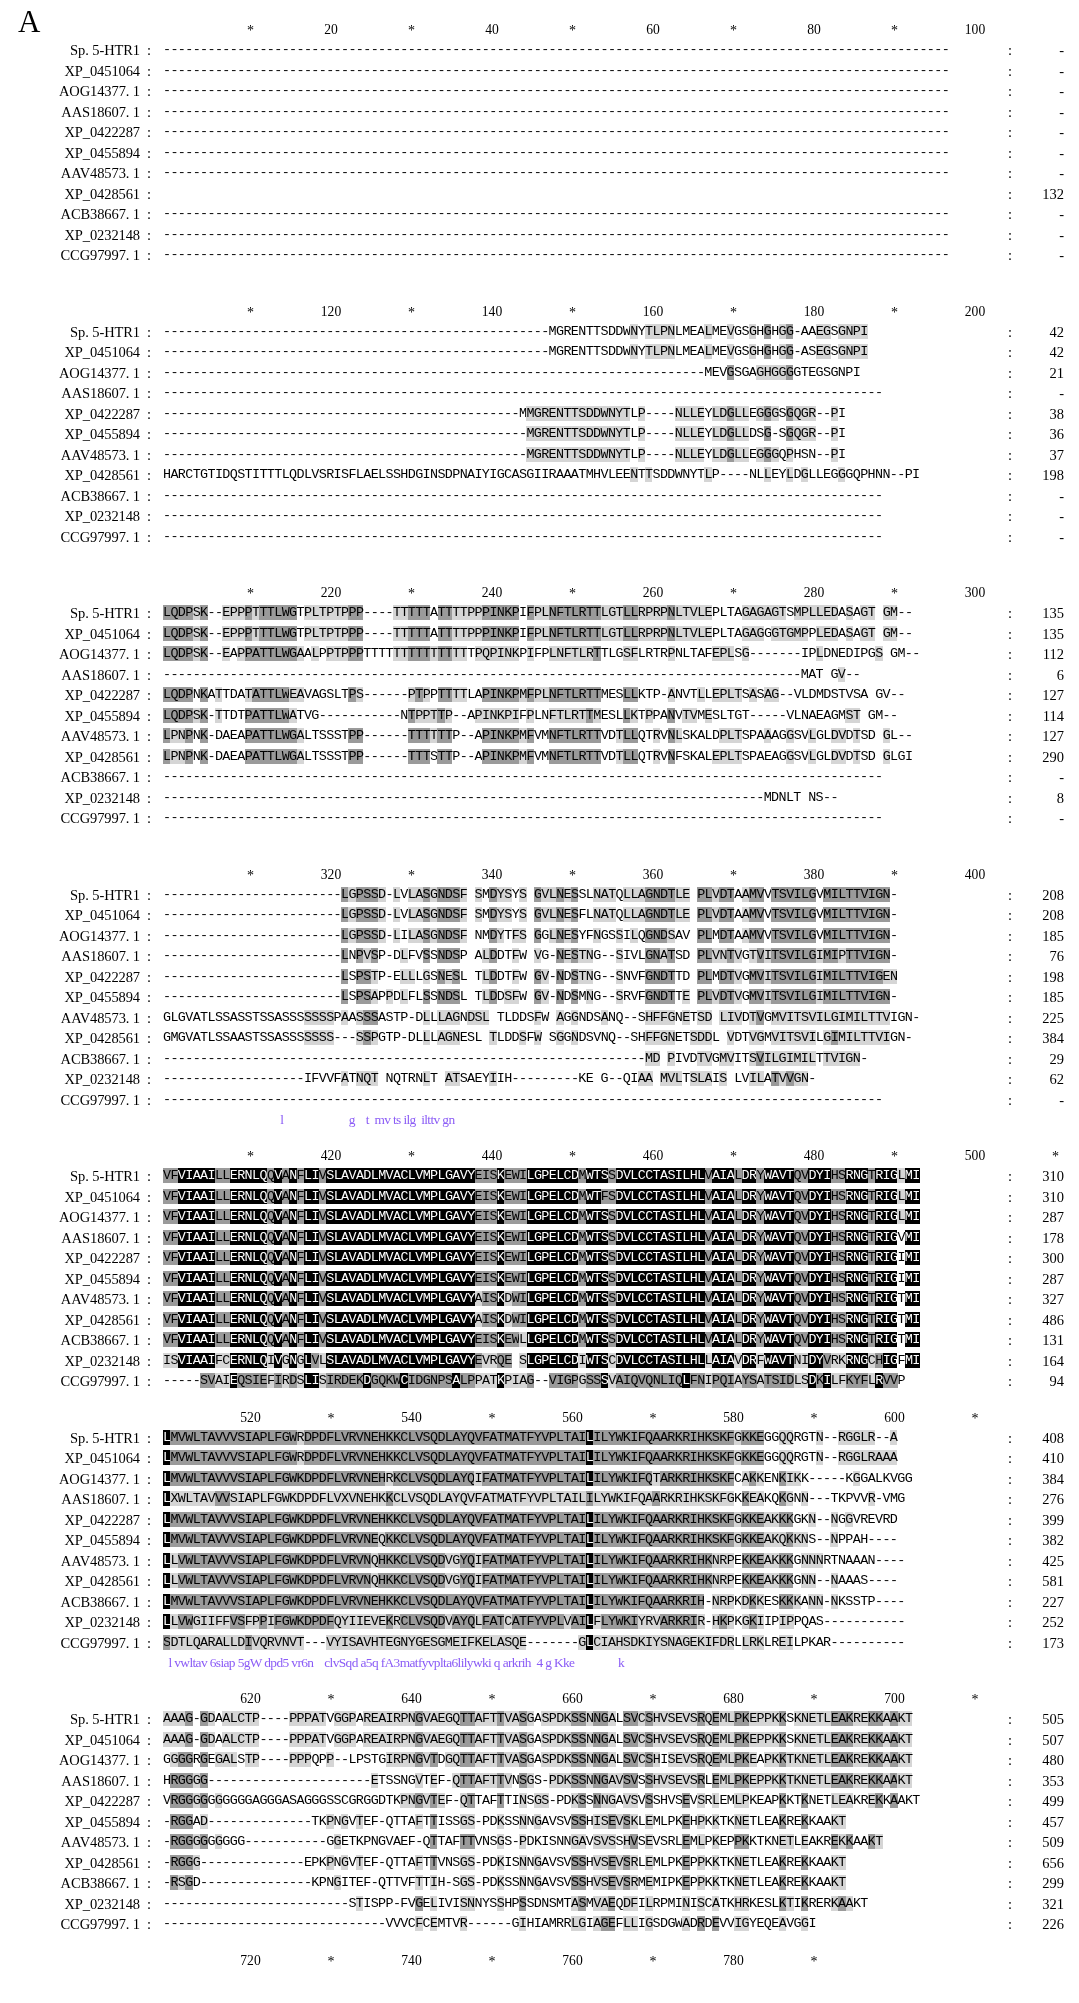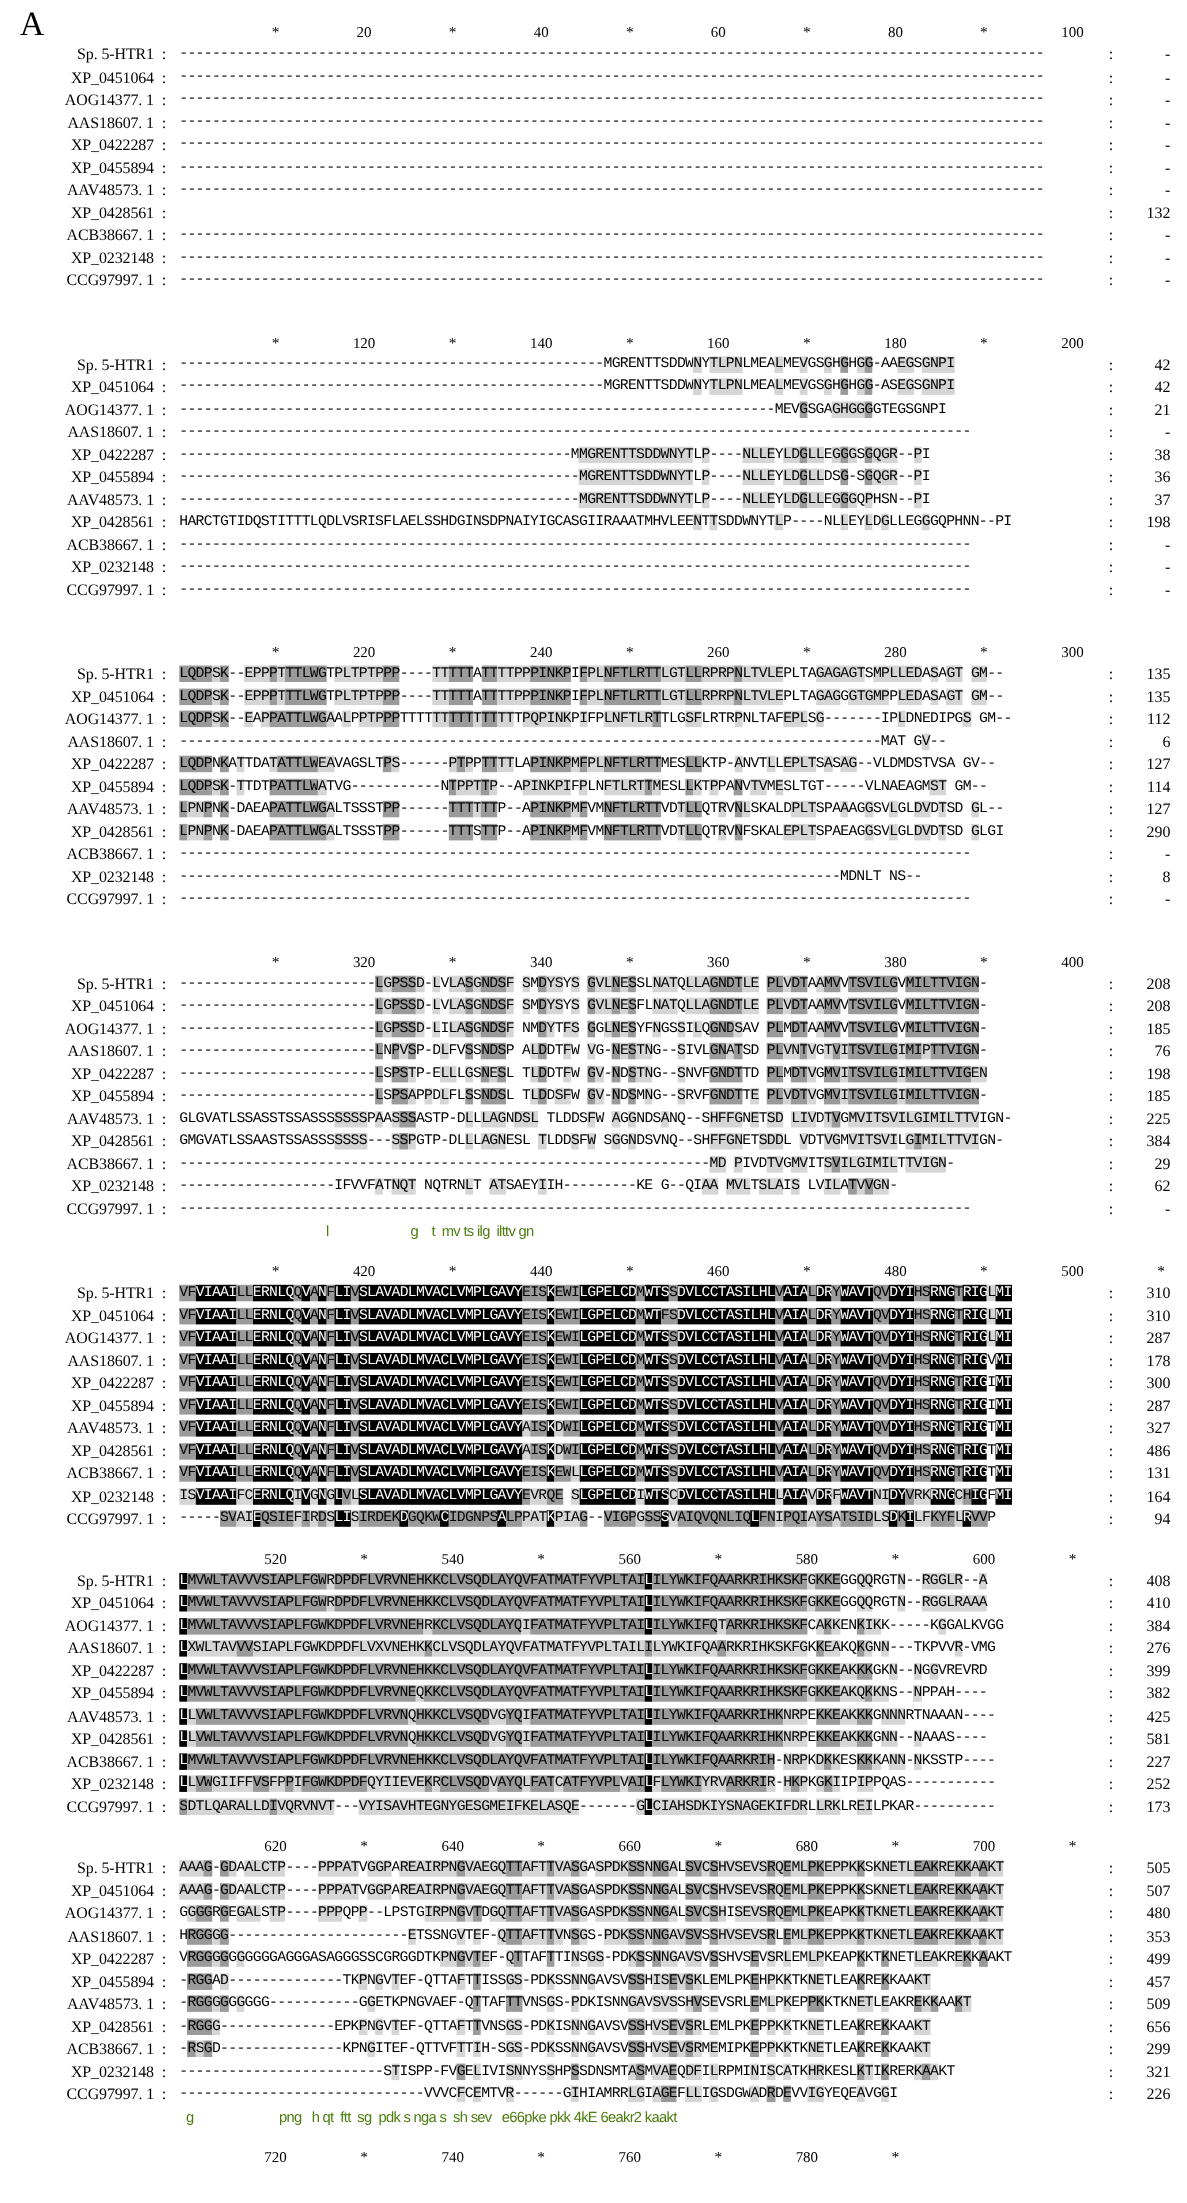--- a/index.html
+++ b/index.html
@@ -127,26 +127,26 @@
 
   .consensus-row {
     height: 20px;
     position: relative;
     white-space: pre;
   }
   .consensus-body {
     position: absolute;
     left: 163px;
     top: 0;
-    font-family: Liberation Sans, sans-serif;
+    font-family: Liberation Serif, serif;
     font-size: 13.4px;
     line-height: 20px;
     letter-spacing: -0.62px;
     white-space: pre;
-    color: #4d7c0f;
+    color: #8b5cf6;
   }
 </style>
 </head>
 <body>
 
 <div id="panel-label">A</div>
 
 <div class="alignment" id="alignment-root" style="top: 22px;">
     <div class="block">
       <div class="ruler-row"><div class="ruler-inner"><span class="tick star" style="left: 80.5px;">*</span><span class="tick" style="left: 161px;">20</span><span class="tick star" style="left: 241.5px;">*</span><span class="tick" style="left: 322px;">40</span><span class="tick star" style="left: 402.5px;">*</span><span class="tick" style="left: 483px;">60</span><span class="tick star" style="left: 563.5px;">*</span><span class="tick" style="left: 644px;">80</span><span class="tick star" style="left: 724.5px;">*</span><span class="tick" style="left: 805px;">100</span></div></div>
@@ -228,32 +228,32 @@
       <div class="seq-row"><div class="seq-name">XP_0451064</div><div class="colon-l">:</div><div class="seq-body"><span class="sh3">L</span><span class="sh2">MVWLTAVVVSIAPLFGW</span><span class="sh1">R</span><span class="sh2">DPDFLVRVNEHKKCLVSQDLAYQVFATMATFYVPLTAI</span><span class="sh3">L</span><span class="sh2">ILYWKIFQAARKRIHKSKF</span><span class="sh1">G</span><span class="sh2">KKE</span><span class="sh0">GG</span><span class="sh1">QQ</span><span class="sh0">RGT</span><span class="sh1">N</span><span class="sh0">--</span><span class="sh1">RGGLRAAA</span></div><div class="colon-r">:</div><div class="seq-num">410</div></div>
       <div class="seq-row"><div class="seq-name">AOG14377. 1</div><div class="colon-l">:</div><div class="seq-body"><span class="sh3">L</span><span class="sh2">MVWLTAVVVSIAPLFGWKDPDFLVRVNEH</span><span class="sh1">R</span><span class="sh2">KCLVSQDLAYQ</span><span class="sh1">I</span><span class="sh2">FATMATFYVPLTAI</span><span class="sh3">L</span><span class="sh2">ILYWKIFQ</span><span class="sh1">T</span><span class="sh2">ARKRIHKSKF</span><span class="sh0">C</span><span class="sh1">A</span><span class="sh2">K</span><span class="sh1">K</span><span class="sh0">EN</span><span class="sh2">K</span><span class="sh1">IK</span><span class="sh0">K-----K</span><span class="sh1">G</span><span class="sh0">GALKVGG</span></div><div class="colon-r">:</div><div class="seq-num">384</div></div>
       <div class="seq-row"><div class="seq-name">AAS18607. 1</div><div class="colon-l">:</div><div class="seq-body"><span class="sh3">L</span><span class="sh1">XWLTAV</span><span class="sh2">VV</span><span class="sh1">SIAPLFGWKDPDFLVXVNEHK</span><span class="sh2">K</span><span class="sh1">CLVSQDLAYQVFATMATFYVPLTAIL</span><span class="sh2">I</span><span class="sh1">LYWKIFQA</span><span class="sh2">A</span><span class="sh1">RKRIHKSKFG</span><span class="sh0">K</span><span class="sh2">K</span><span class="sh1">EA</span><span class="sh0">KQ</span><span class="sh2">K</span><span class="sh1">G</span><span class="sh0">N</span><span class="sh1">N</span><span class="sh0">---TKPVV</span><span class="sh1">R</span><span class="sh0">-VMG</span></div><div class="colon-r">:</div><div class="seq-num">276</div></div>
       <div class="seq-row"><div class="seq-name">XP_0422287</div><div class="colon-l">:</div><div class="seq-body"><span class="sh3">L</span><span class="sh2">MVWLTAVVVSIAPLFGWKDPDFLVRVNEHKKCLVSQDLAYQVFATMATFYVPLTAI</span><span class="sh3">L</span><span class="sh2">ILYWKIFQAARKRIHKSKF</span><span class="sh1">G</span><span class="sh2">KKE</span><span class="sh1">AK</span><span class="sh2">KK</span><span class="sh0">GK</span><span class="sh1">N</span><span class="sh0">--</span><span class="sh1">N</span><span class="sh0">G</span><span class="sh1">G</span><span class="sh0">VREVRD</span></div><div class="colon-r">:</div><div class="seq-num">399</div></div>
       <div class="seq-row"><div class="seq-name">XP_0455894</div><div class="colon-l">:</div><div class="seq-body"><span class="sh3">L</span><span class="sh2">MVWLTAVVVSIAPLFGWKDPDFLVRVNE</span><span class="sh1">Q</span><span class="sh2">KKCLVSQDLAYQVFATMATFYVPLTAI</span><span class="sh3">L</span><span class="sh2">ILYWKIFQAARKRIHKSKF</span><span class="sh1">G</span><span class="sh2">KKE</span><span class="sh1">AKQ</span><span class="sh2">K</span><span class="sh1">KN</span><span class="sh0">S--</span><span class="sh1">N</span><span class="sh0">PPAH----</span></div><div class="colon-r">:</div><div class="seq-num">382</div></div>
       <div class="seq-row"><div class="seq-name">AAV48573. 1</div><div class="colon-l">:</div><div class="seq-body"><span class="sh3">L</span><span class="sh1">L</span><span class="sh2">VWLTAVVVSIAPLFGWKDPDFLVRVN</span><span class="sh1">Q</span><span class="sh2">HKKCLVSQD</span><span class="sh1">VG</span><span class="sh2">YQ</span><span class="sh1">I</span><span class="sh2">FATMATFYVPLTAI</span><span class="sh3">L</span><span class="sh2">ILYWKIFQAARKRIHK</span><span class="sh1">NRP</span><span class="sh0">E</span><span class="sh2">KKE</span><span class="sh1">AK</span><span class="sh2">KK</span><span class="sh0">G</span><span class="sh1">NNN</span><span class="sh0">RTNAAAN----</span></div><div class="colon-r">:</div><div class="seq-num">425</div></div>
       <div class="seq-row"><div class="seq-name">XP_0428561</div><div class="colon-l">:</div><div class="seq-body"><span class="sh3">L</span><span class="sh1">L</span><span class="sh2">VWLTAVVVSIAPLFGWKDPDFLVRVN</span><span class="sh1">Q</span><span class="sh2">HKKCLVSQD</span><span class="sh1">VG</span><span class="sh2">YQ</span><span class="sh1">I</span><span class="sh2">FATMATFYVPLTAI</span><span class="sh3">L</span><span class="sh2">ILYWKIFQAARKRIHK</span><span class="sh1">NRP</span><span class="sh0">E</span><span class="sh2">KKE</span><span class="sh1">AK</span><span class="sh2">KK</span><span class="sh0">G</span><span class="sh1">NN</span><span class="sh0">--</span><span class="sh1">N</span><span class="sh0">AAAS----</span></div><div class="colon-r">:</div><div class="seq-num">581</div></div>
       <div class="seq-row"><div class="seq-name">ACB38667. 1</div><div class="colon-l">:</div><div class="seq-body"><span class="sh3">L</span><span class="sh2">MVWLTAVVVSIAPLFGWKDPDFLVRVNEHKKCLVSQDLAYQVFATMATFYVPLTAI</span><span class="sh3">L</span><span class="sh2">ILYWKIFQAARKRIH</span><span class="sh0">-</span><span class="sh1">NRP</span><span class="sh0">K</span><span class="sh1">D</span><span class="sh2">K</span><span class="sh1">K</span><span class="sh0">ES</span><span class="sh2">KK</span><span class="sh1">K</span><span class="sh0">A</span><span class="sh1">NN</span><span class="sh0">-</span><span class="sh1">N</span><span class="sh0">KSSTP----</span></div><div class="colon-r">:</div><div class="seq-num">227</div></div>
       <div class="seq-row"><div class="seq-name">XP_0232148</div><div class="colon-l">:</div><div class="seq-body"><span class="sh3">L</span><span class="sh1">L</span><span class="sh2">VW</span><span class="sh1">GIIFF</span><span class="sh2">VS</span><span class="sh1">FP</span><span class="sh2">P</span><span class="sh1">I</span><span class="sh2">FGWKDPDF</span><span class="sh1">QYIIEVE</span><span class="sh2">K</span><span class="sh1">R</span><span class="sh2">CLVSQD</span><span class="sh1">V</span><span class="sh2">AYQ</span><span class="sh1">L</span><span class="sh2">FAT</span><span class="sh1">C</span><span class="sh2">ATFYVPL</span><span class="sh1">V</span><span class="sh2">AI</span><span class="sh3">L</span><span class="sh1">F</span><span class="sh2">LYWKI</span><span class="sh1">YRV</span><span class="sh2">ARKRI</span><span class="sh1">R</span><span class="sh0">-</span><span class="sh1">H</span><span class="sh2">K</span><span class="sh1">P</span><span class="sh0">K</span><span class="sh1">G</span><span class="sh2">K</span><span class="sh1">I</span><span class="sh0">IP</span><span class="sh1">IP</span><span class="sh0">PQAS-----------</span></div><div class="colon-r">:</div><div class="seq-num">252</div></div>
       <div class="seq-row"><div class="seq-name">CCG97997. 1</div><div class="colon-l">:</div><div class="seq-body"><span class="sh2">S</span><span class="sh1">DTLQARALLD</span><span class="sh2">I</span><span class="sh1">VQRVNVT</span><span class="sh0">---</span><span class="sh1">VYISAVHTEGNYGESGMEIFKELASQE</span><span class="sh0">-------</span><span class="sh1">G</span><span class="sh3">L</span><span class="sh1">CIAHSDKIYSNAGEKIFDR</span><span class="sh0">L</span><span class="sh1">LRK</span><span class="sh0">LR</span><span class="sh1">EI</span><span class="sh0">LPKAR----------</span></div><div class="colon-r">:</div><div class="seq-num">173</div></div>
+      <div class="consensus-row"><div class="consensus-body">  l vwltav 6siap 5gW dpd5 vr6n    clvSqd a5q fA3matfyvplta6lilywki q arkrih  4 g Kke                k</div></div>
     </div>
     <div class="block">
       <div class="ruler-row"><div class="ruler-inner"><span class="tick" style="left: 80.5px;">620</span><span class="tick star" style="left: 161px;">*</span><span class="tick" style="left: 241.5px;">640</span><span class="tick star" style="left: 322px;">*</span><span class="tick" style="left: 402.5px;">660</span><span class="tick star" style="left: 483px;">*</span><span class="tick" style="left: 563.5px;">680</span><span class="tick star" style="left: 644px;">*</span><span class="tick" style="left: 724.5px;">700</span><span class="tick star" style="left: 805px;">*</span></div></div>
       <div class="seq-row"><div class="seq-name">Sp. 5-HTR1</div><div class="colon-l">:</div><div class="seq-body"><span class="sh1">AAA</span><span class="sh2">G</span><span class="sh0">-</span><span class="sh2">G</span><span class="sh1">D</span><span class="sh0">A</span><span class="sh1">ALCTP</span><span class="sh0">----</span><span class="sh1">PPPAT</span><span class="sh0">V</span><span class="sh1">GGP</span><span class="sh0">A</span><span class="sh1">REAIRPN</span><span class="sh2">G</span><span class="sh1">VAEGQ</span><span class="sh2">TT</span><span class="sh1">AFT</span><span class="sh2">T</span><span class="sh1">VA</span><span class="sh2">S</span><span class="sh1">G</span><span class="sh0">A</span><span class="sh1">SPDK</span><span class="sh2">SS</span><span class="sh1">N</span><span class="sh2">NG</span><span class="sh1">A</span><span class="sh0">L</span><span class="sh2">SV</span><span class="sh1">C</span><span class="sh2">S</span><span class="sh1">HVSEVS</span><span class="sh2">R</span><span class="sh1">Q</span><span class="sh2">E</span><span class="sh1">ML</span><span class="sh2">PK</span><span class="sh1">EPPK</span><span class="sh2">K</span><span class="sh0">S</span><span class="sh1">KNETL</span><span class="sh2">EAK</span><span class="sh1">RE</span><span class="sh2">KK</span><span class="sh1">A</span><span class="sh2">A</span><span class="sh1">KT</span></div><div class="colon-r">:</div><div class="seq-num">505</div></div>
       <div class="seq-row"><div class="seq-name">XP_0451064</div><div class="colon-l">:</div><div class="seq-body"><span class="sh1">AAA</span><span class="sh2">G</span><span class="sh0">-</span><span class="sh2">G</span><span class="sh1">D</span><span class="sh0">A</span><span class="sh1">ALCTP</span><span class="sh0">----</span><span class="sh1">PPPAT</span><span class="sh0">V</span><span class="sh1">GGP</span><span class="sh0">A</span><span class="sh1">REAIRPN</span><span class="sh2">G</span><span class="sh1">VAEGQ</span><span class="sh2">TT</span><span class="sh1">AFT</span><span class="sh2">T</span><span class="sh1">VA</span><span class="sh2">S</span><span class="sh1">G</span><span class="sh0">A</span><span class="sh1">SPDK</span><span class="sh2">SS</span><span class="sh1">N</span><span class="sh2">NG</span><span class="sh1">A</span><span class="sh0">L</span><span class="sh2">SV</span><span class="sh1">C</span><span class="sh2">S</span><span class="sh1">HVSEVS</span><span class="sh2">R</span><span class="sh1">Q</span><span class="sh2">E</span><span class="sh1">ML</span><span class="sh2">PK</span><span class="sh1">EPPK</span><span class="sh2">K</span><span class="sh0">S</span><span class="sh1">KNETL</span><span class="sh2">EAK</span><span class="sh1">RE</span><span class="sh2">KK</span><span class="sh1">A</span><span class="sh2">A</span><span class="sh1">KT</span></div><div class="colon-r">:</div><div class="seq-num">507</div></div>
       <div class="seq-row"><div class="seq-name">AOG14377. 1</div><div class="colon-l">:</div><div class="seq-body"><span class="sh0">G</span><span class="sh1">G</span><span class="sh2">GG</span><span class="sh0">R</span><span class="sh2">G</span><span class="sh0">E</span><span class="sh1">GAL</span><span class="sh0">S</span><span class="sh1">TP</span><span class="sh0">----</span><span class="sh1">PPP</span><span class="sh0">QP</span><span class="sh1">P</span><span class="sh0">--LPSTG</span><span class="sh1">IRPN</span><span class="sh2">G</span><span class="sh1">V</span><span class="sh2">T</span><span class="sh0">D</span><span class="sh1">GQ</span><span class="sh2">TT</span><span class="sh1">AFT</span><span class="sh2">T</span><span class="sh1">VA</span><span class="sh2">S</span><span class="sh1">G</span><span class="sh0">A</span><span class="sh1">SPDK</span><span class="sh2">SS</span><span class="sh1">N</span><span class="sh2">NG</span><span class="sh1">A</span><span class="sh0">L</span><span class="sh2">SV</span><span class="sh1">C</span><span class="sh2">S</span><span class="sh1">H</span><span class="sh0">I</span><span class="sh1">SEVS</span><span class="sh2">R</span><span class="sh1">Q</span><span class="sh2">E</span><span class="sh1">ML</span><span class="sh2">PK</span><span class="sh1">E</span><span class="sh0">A</span><span class="sh1">PK</span><span class="sh2">K</span><span class="sh1">TKNETL</span><span class="sh2">EAK</span><span class="sh1">RE</span><span class="sh2">KK</span><span class="sh1">A</span><span class="sh2">A</span><span class="sh1">KT</span></div><div class="colon-r">:</div><div class="seq-num">480</div></div>
       <div class="seq-row"><div class="seq-name">AAS18607. 1</div><div class="colon-l">:</div><div class="seq-body"><span class="sh0">H</span><span class="sh2">RGG</span><span class="sh1">G</span><span class="sh2">G</span><span class="sh0">----------------------</span><span class="sh1">E</span><span class="sh0">TSSNG</span><span class="sh1">V</span><span class="sh0">T</span><span class="sh1">E</span><span class="sh0">F-</span><span class="sh1">Q</span><span class="sh2">TT</span><span class="sh1">AFT</span><span class="sh2">T</span><span class="sh1">V</span><span class="sh0">N</span><span class="sh2">S</span><span class="sh1">G</span><span class="sh0">S-</span><span class="sh1">PDK</span><span class="sh2">SS</span><span class="sh1">N</span><span class="sh2">NG</span><span class="sh1">AV</span><span class="sh2">SV</span><span class="sh0">S</span><span class="sh2">S</span><span class="sh1">HVSEVS</span><span class="sh2">R</span><span class="sh0">L</span><span class="sh2">E</span><span class="sh1">ML</span><span class="sh2">PK</span><span class="sh1">EPPK</span><span class="sh2">K</span><span class="sh1">TKNETL</span><span class="sh2">EAK</span><span class="sh1">RE</span><span class="sh2">KK</span><span class="sh1">A</span><span class="sh2">A</span><span class="sh1">KT</span></div><div class="colon-r">:</div><div class="seq-num">353</div></div>
       <div class="seq-row"><div class="seq-name">XP_0422287</div><div class="colon-l">:</div><div class="seq-body"><span class="sh0">V</span><span class="sh2">RGG</span><span class="sh1">G</span><span class="sh2">G</span><span class="sh0">G</span><span class="sh1">G</span><span class="sh0">GGGGAGGGASAGGGSSCGRGGDTK</span><span class="sh1">PN</span><span class="sh2">G</span><span class="sh1">V</span><span class="sh2">T</span><span class="sh1">E</span><span class="sh0">F-</span><span class="sh1">Q</span><span class="sh2">T</span><span class="sh0">TAF</span><span class="sh2">T</span><span class="sh0">TI</span><span class="sh1">N</span><span class="sh0">S</span><span class="sh1">GS</span><span class="sh0">-PD</span><span class="sh1">K</span><span class="sh2">S</span><span class="sh0">S</span><span class="sh2">N</span><span class="sh1">NG</span><span class="sh0">A</span><span class="sh1">VS</span><span class="sh0">V</span><span class="sh2">S</span><span class="sh0">SHVS</span><span class="sh2">E</span><span class="sh0">V</span><span class="sh1">S</span><span class="sh0">R</span><span class="sh1">L</span><span class="sh0">EM</span><span class="sh1">LP</span><span class="sh0">KEAP</span><span class="sh2">K</span><span class="sh0">KT</span><span class="sh2">K</span><span class="sh0">NET</span><span class="sh1">LEA</span><span class="sh0">KR</span><span class="sh1">E</span><span class="sh2">K</span><span class="sh0">K</span><span class="sh2">A</span><span class="sh0">AKT</span></div><div class="colon-r">:</div><div class="seq-num">499</div></div>
       <div class="seq-row"><div class="seq-name">XP_0455894</div><div class="colon-l">:</div><div class="seq-body"><span class="sh0">-</span><span class="sh2">RGG</span><span class="sh0">A</span><span class="sh1">D</span><span class="sh0">--------------TK</span><span class="sh1">P</span><span class="sh0">N</span><span class="sh1">G</span><span class="sh0">V</span><span class="sh1">T</span><span class="sh0">EF-QTTA</span><span class="sh1">F</span><span class="sh0">T</span><span class="sh2">T</span><span class="sh0">ISS</span><span class="sh1">GS</span><span class="sh0">-PD</span><span class="sh1">K</span><span class="sh0">SS</span><span class="sh1">N</span><span class="sh0">N</span><span class="sh1">G</span><span class="sh0">AVSV</span><span class="sh2">SS</span><span class="sh0">H</span><span class="sh1">IS</span><span class="sh2">E</span><span class="sh1">V</span><span class="sh2">S</span><span class="sh1">K</span><span class="sh0">L</span><span class="sh1">E</span><span class="sh0">MLPK</span><span class="sh2">E</span><span class="sh0">H</span><span class="sh1">P</span><span class="sh0">K</span><span class="sh1">K</span><span class="sh0">TK</span><span class="sh1">NE</span><span class="sh0">TLEA</span><span class="sh2">K</span><span class="sh0">RE</span><span class="sh2">K</span><span class="sh0">KAA</span><span class="sh1">KT</span></div><div class="colon-r">:</div><div class="seq-num">457</div></div>
       <div class="seq-row"><div class="seq-name">AAV48573. 1</div><div class="colon-l">:</div><div class="seq-body"><span class="sh0">-</span><span class="sh2">RGG</span><span class="sh1">G</span><span class="sh2">G</span><span class="sh0">G</span><span class="sh1">G</span><span class="sh0">GGG-----------G</span><span class="sh1">G</span><span class="sh0">ETKPNGVAEF-Q</span><span class="sh2">T</span><span class="sh0">TAF</span><span class="sh2">TT</span><span class="sh0">VNS</span><span class="sh1">G</span><span class="sh0">S-</span><span class="sh1">P</span><span class="sh0">DKISNN</span><span class="sh1">GA</span><span class="sh0">V</span><span class="sh1">SVS</span><span class="sh0">S</span><span class="sh1">H</span><span class="sh2">V</span><span class="sh0">S</span><span class="sh1">E</span><span class="sh0">VSRL</span><span class="sh2">E</span><span class="sh0">M</span><span class="sh1">L</span><span class="sh0">P</span><span class="sh1">K</span><span class="sh0">EP</span><span class="sh2">PK</span><span class="sh0">KTKN</span><span class="sh1">ET</span><span class="sh0">L</span><span class="sh1">E</span><span class="sh0">AKR</span><span class="sh2">E</span><span class="sh1">K</span><span class="sh2">K</span><span class="sh0">AA</span><span class="sh2">K</span><span class="sh1">T</span></div><div class="colon-r">:</div><div class="seq-num">509</div></div>
       <div class="seq-row"><div class="seq-name">XP_0428561</div><div class="colon-l">:</div><div class="seq-body"><span class="sh0">-</span><span class="sh2">RGG</span><span class="sh1">G</span><span class="sh0">--------------EPK</span><span class="sh1">P</span><span class="sh0">N</span><span class="sh1">G</span><span class="sh0">V</span><span class="sh1">T</span><span class="sh0">EF-QTTA</span><span class="sh1">F</span><span class="sh0">T</span><span class="sh2">T</span><span class="sh0">VNS</span><span class="sh1">GS</span><span class="sh0">-PD</span><span class="sh1">K</span><span class="sh0">IS</span><span class="sh1">N</span><span class="sh0">N</span><span class="sh1">G</span><span class="sh0">AVSV</span><span class="sh2">SS</span><span class="sh0">H</span><span class="sh1">VS</span><span class="sh2">E</span><span class="sh1">V</span><span class="sh2">S</span><span class="sh1">R</span><span class="sh0">L</span><span class="sh1">E</span><span class="sh0">MLPK</span><span class="sh2">E</span><span class="sh0">P</span><span class="sh1">P</span><span class="sh0">K</span><span class="sh1">K</span><span class="sh0">TK</span><span class="sh1">NE</span><span class="sh0">TLEA</span><span class="sh2">K</span><span class="sh0">RE</span><span class="sh2">K</span><span class="sh0">KAA</span><span class="sh1">KT</span></div><div class="colon-r">:</div><div class="seq-num">656</div></div>
       <div class="seq-row"><div class="seq-name">ACB38667. 1</div><div class="colon-l">:</div><div class="seq-body"><span class="sh0">-</span><span class="sh2">R</span><span class="sh1">S</span><span class="sh2">G</span><span class="sh0">D---------------KPN</span><span class="sh1">G</span><span class="sh0">ITEF-QTTVF</span><span class="sh1">T</span><span class="sh0">T</span><span class="sh1">I</span><span class="sh0">H-S</span><span class="sh1">GS</span><span class="sh0">-PD</span><span class="sh1">K</span><span class="sh0">SS</span><span class="sh1">N</span><span class="sh0">N</span><span class="sh1">G</span><span class="sh0">AVSV</span><span class="sh2">SS</span><span class="sh0">H</span><span class="sh1">VS</span><span class="sh2">E</span><span class="sh1">V</span><span class="sh2">S</span><span class="sh1">R</span><span class="sh0">M</span><span class="sh1">E</span><span class="sh0">MIPK</span><span class="sh2">E</span><span class="sh0">P</span><span class="sh1">P</span><span class="sh0">K</span><span class="sh1">K</span><span class="sh0">TK</span><span class="sh1">NE</span><span class="sh0">TLEA</span><span class="sh2">K</span><span class="sh0">RE</span><span class="sh2">K</span><span class="sh0">KAA</span><span class="sh1">KT</span></div><div class="colon-r">:</div><div class="seq-num">299</div></div>
       <div class="seq-row"><div class="seq-name">XP_0232148</div><div class="colon-l">:</div><div class="seq-body"><span class="sh0">-------------------------S</span><span class="sh1">T</span><span class="sh0">ISPP-FV</span><span class="sh2">G</span><span class="sh0">E</span><span class="sh1">L</span><span class="sh0">IVI</span><span class="sh1">SN</span><span class="sh0">NYS</span><span class="sh1">S</span><span class="sh0">HP</span><span class="sh2">S</span><span class="sh0">SDNSMT</span><span class="sh1">A</span><span class="sh2">S</span><span class="sh0">M</span><span class="sh1">VA</span><span class="sh2">E</span><span class="sh0">Q</span><span class="sh1">DF</span><span class="sh0">I</span><span class="sh1">L</span><span class="sh0">RPMI</span><span class="sh1">N</span><span class="sh0">I</span><span class="sh1">S</span><span class="sh0">C</span><span class="sh1">A</span><span class="sh0">TK</span><span class="sh1">HR</span><span class="sh0">KESL</span><span class="sh2">K</span><span class="sh1">T</span><span class="sh0">I</span><span class="sh2">K</span><span class="sh0">RER</span><span class="sh1">K</span><span class="sh2">A</span><span class="sh1">A</span><span class="sh0">KT</span></div><div class="colon-r">:</div><div class="seq-num">321</div></div>
       <div class="seq-row"><div class="seq-name">CCG97997. 1</div><div class="colon-l">:</div><div class="seq-body"><span class="sh0">------------------------------VVVC</span><span class="sh1">F</span><span class="sh0">C</span><span class="sh1">E</span><span class="sh0">MTV</span><span class="sh1">R</span><span class="sh0">------G</span><span class="sh1">I</span><span class="sh0">HIAMRR</span><span class="sh1">LG</span><span class="sh0">I</span><span class="sh1">A</span><span class="sh2">GE</span><span class="sh0">F</span><span class="sh1">LL</span><span class="sh0">I</span><span class="sh1">G</span><span class="sh0">SDGW</span><span class="sh1">A</span><span class="sh0">D</span><span class="sh2">R</span><span class="sh0">D</span><span class="sh2">E</span><span class="sh0">VV</span><span class="sh1">IG</span><span class="sh0">YEQE</span><span class="sh1">A</span><span class="sh0">VG</span><span class="sh1">G</span><span class="sh0">I</span></div><div class="colon-r">:</div><div class="seq-num">226</div></div>
-      <div class="consensus-row"><div class="consensus-body">  g                         png   h qt  ftt  sg  pdk s nga s  sh sev   e66pke pkk 4kE 6eakr2 kaakt</div></div>
     </div>
     <div class="block">
       <div class="ruler-row"><div class="ruler-inner"><span class="tick" style="left: 80.5px;">720</span><span class="tick star" style="left: 161px;">*</span><span class="tick" style="left: 241.5px;">740</span><span class="tick star" style="left: 322px;">*</span><span class="tick" style="left: 402.5px;">760</span><span class="tick star" style="left: 483px;">*</span><span class="tick" style="left: 563.5px;">780</span><span class="tick star" style="left: 644px;">*</span></div></div>
     </div>
   </div>
 
 </body></html>

